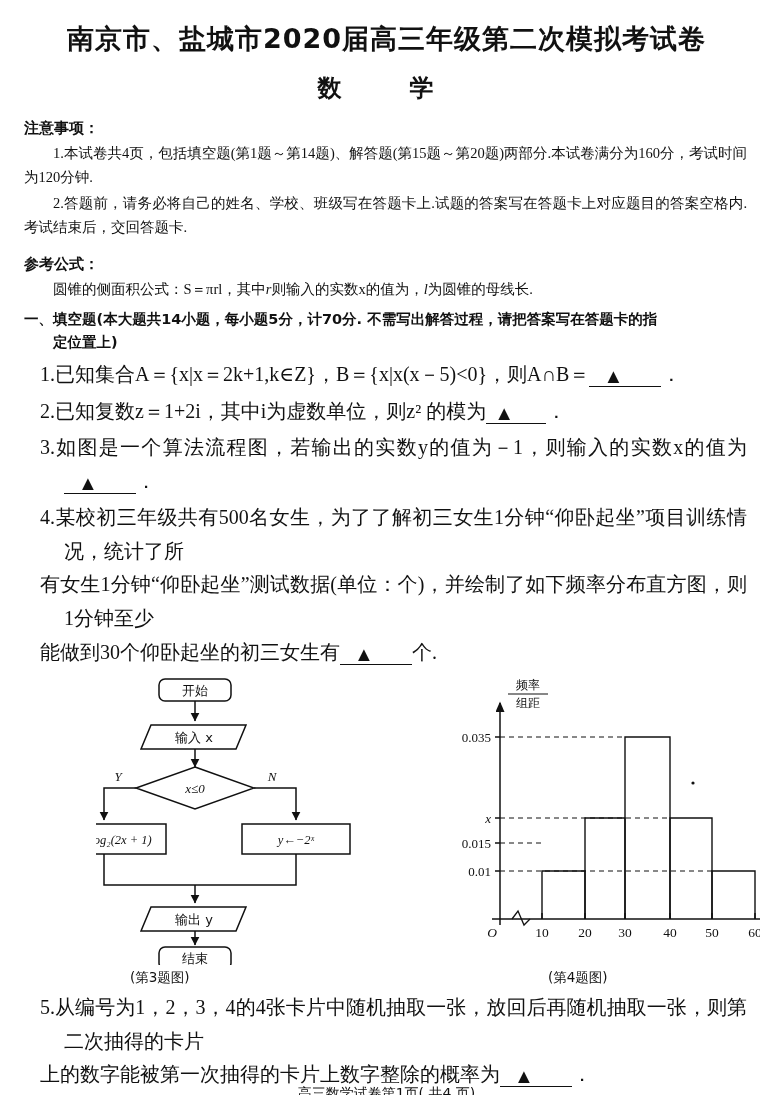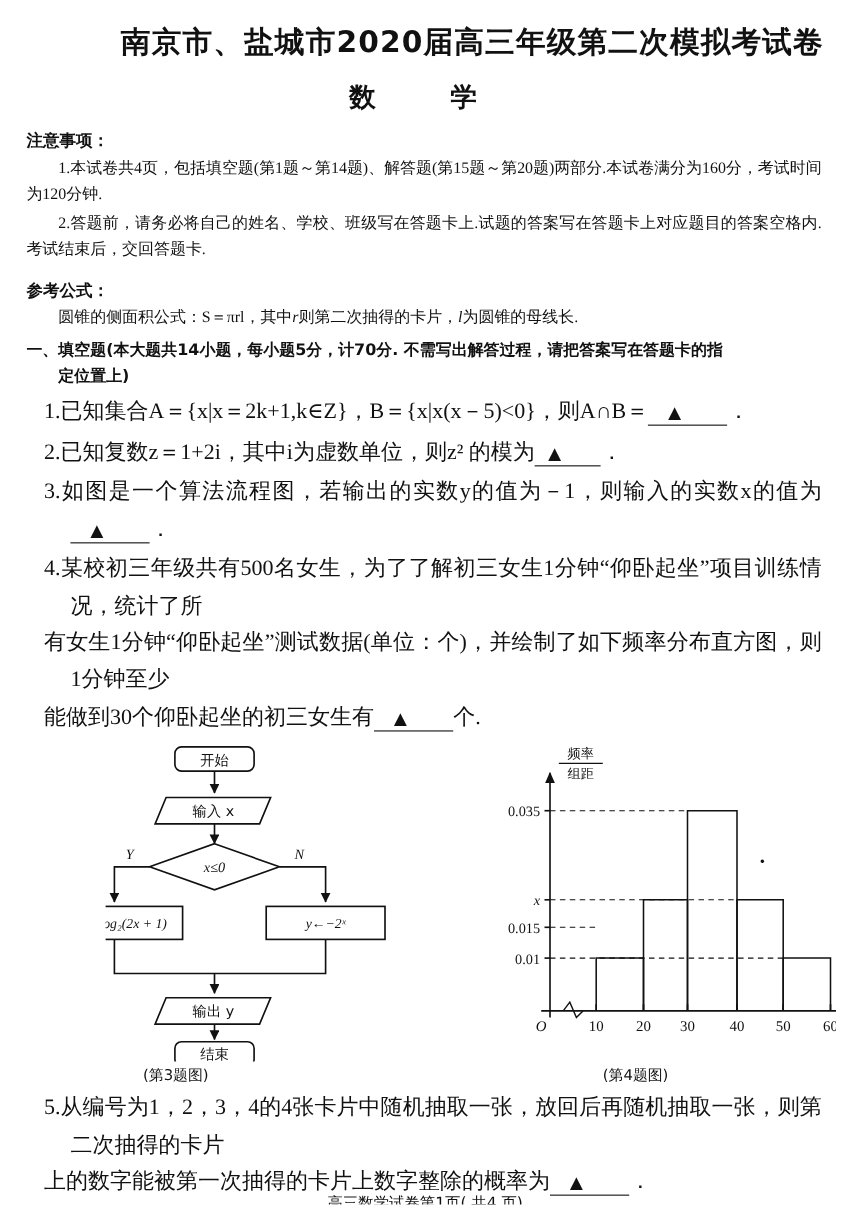--- a/index.html
+++ b/index.html
@@ -12,21 +12,21 @@
     overflow:hidden;
   }
   .page{
     position:relative;
     width:773px;height:1095px;
     padding:0;
   }
 
   
   .title-main{
-    text-align:right;
+    text-align:center;
     font-family:"DejaVu Sans","Liberation Sans",sans-serif;
     font-weight:bold;
     font-size:27px;
     letter-spacing:1px;
     margin:22px 0 0 0;
     padding:0 24px;
     line-height:1.25;
   }
   .title-sub{
     text-align:center;
@@ -128,21 +128,21 @@
   <div class="title-sub">数　学</div>
 
   <div class="content">
 
     <div class="sec-label">注意事项：</div>
     <div class="para">1.本试卷共4页，包括填空题(第1题～第14题)、解答题(第15题～第20题)两部分.本试卷满分为160分，考试时间为120分钟.</div>
     <div class="para">2.答题前，请务必将自己的姓名、学校、班级写在答题卡上.试题的答案写在答题卡上对应题目的答案空格内.考试结束后，交回答题卡.</div>
 
     <div class="sec-label">参考公式：</div>
     <div class="para">
-      <span>圆锥的侧面积公式：S＝πrl，其中</span><i class="v">r</i><span>则第二次抽得的卡片，</span><i class="v">l</i><span>为圆锥的母线长.</span>
+      <span>圆锥的侧面积公式：S＝πrl，其中</span><i class="v">r</i><span>则输入的实数x的值为，</span><i class="v">l</i><span>为圆锥的母线长.</span>
     </div>
 
     <div class="bigtopic">
       <span>一、填空题(本大题共14小题，每小题5分，计70分. 不需写出解答过程，请把答案写在答题卡的指</span><br>
       <span style="display:inline-block;padding-left:2em;">定位置上)</span>
     </div>
 
     <div class="q">
       <span>1.</span><span>已知集合A＝{x|x＝2k+1,k∈Z}，B＝{x|x(x－5)&lt;0}，则A∩B＝</span><span class="blank">▲</span><span>．</span>
     </div>

